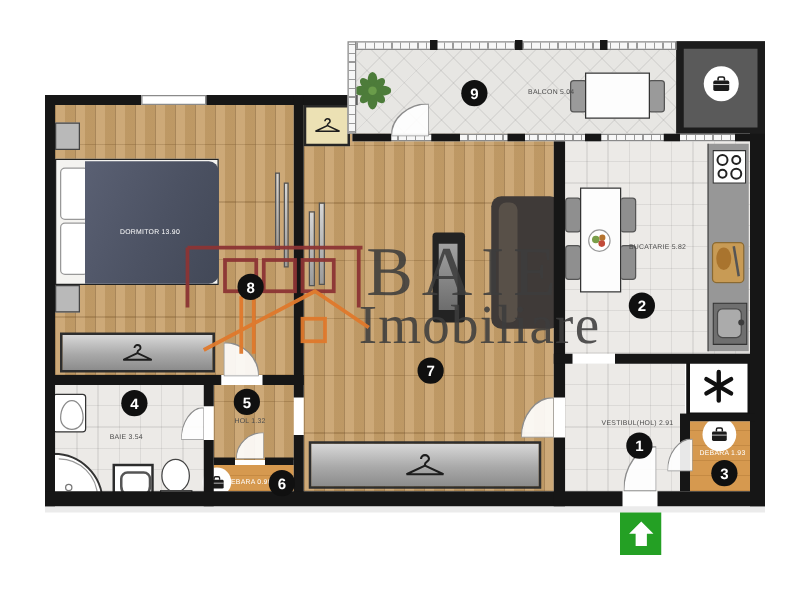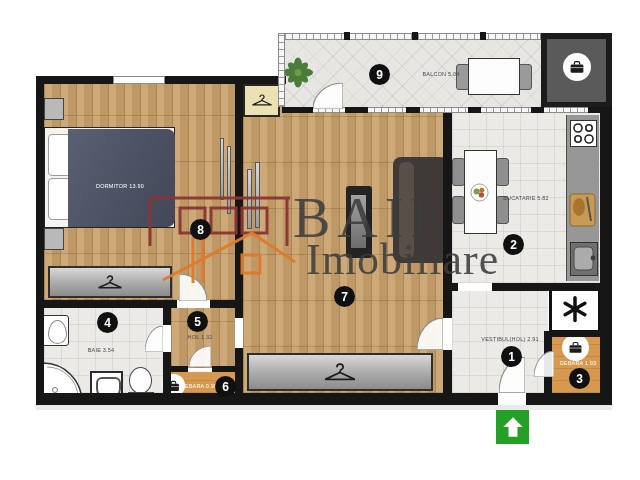--- a/index.html
+++ b/index.html
@@ -35,21 +35,21 @@
   .room-label{position:absolute;font-size:5.5px;letter-spacing:.2px;color:#4c4c4c;white-space:nowrap;
               transform:translateX(-50%);z-index:6;}
   .room-label.light{color:#fff;}
   .wardrobe{background:linear-gradient(180deg,#d8d8d8 0%,#a9a9a9 55%,#8c8c8c 100%);
             border:2px solid #2e2e2e;display:flex;align-items:center;justify-content:center;}
   .closet-cream{background:#ece1b4;border:2px solid #262626;display:flex;align-items:center;justify-content:center;}
   .circle-ico{position:absolute;background:#fff;border-radius:50%;display:flex;align-items:center;
               justify-content:center;z-index:2;}
   .watermark-top{position:absolute;left:293px;top:190px;font-family:"Liberation Serif",serif;
                  font-size:56px;letter-spacing:7px;color:#3d3d3d;opacity:.88;z-index:5;line-height:1;}
-  .watermark-bottom{position:absolute;left:306px;top:238px;font-family:"Liberation Serif",serif;
+  .watermark-bottom{position:absolute;left:287px;top:238px;font-family:"Liberation Serif",serif;
                  font-size:44px;letter-spacing:1px;color:#3d3d3d;opacity:.88;z-index:5;line-height:1;}
   .shadow-band{position:absolute;background:#e2e2e2;opacity:.7;z-index:1;}
   .panelgroup div{position:absolute;background:linear-gradient(180deg,#d6d6d6,#9a9a9a);border:1px solid #555;box-sizing:border-box;}
 </style>
 </head>
 <body>
 
 <div class="plan">
 
   <div class="abs floor-wood" style="left:44px;top:84px;width:191px;height:216px;"></div>

